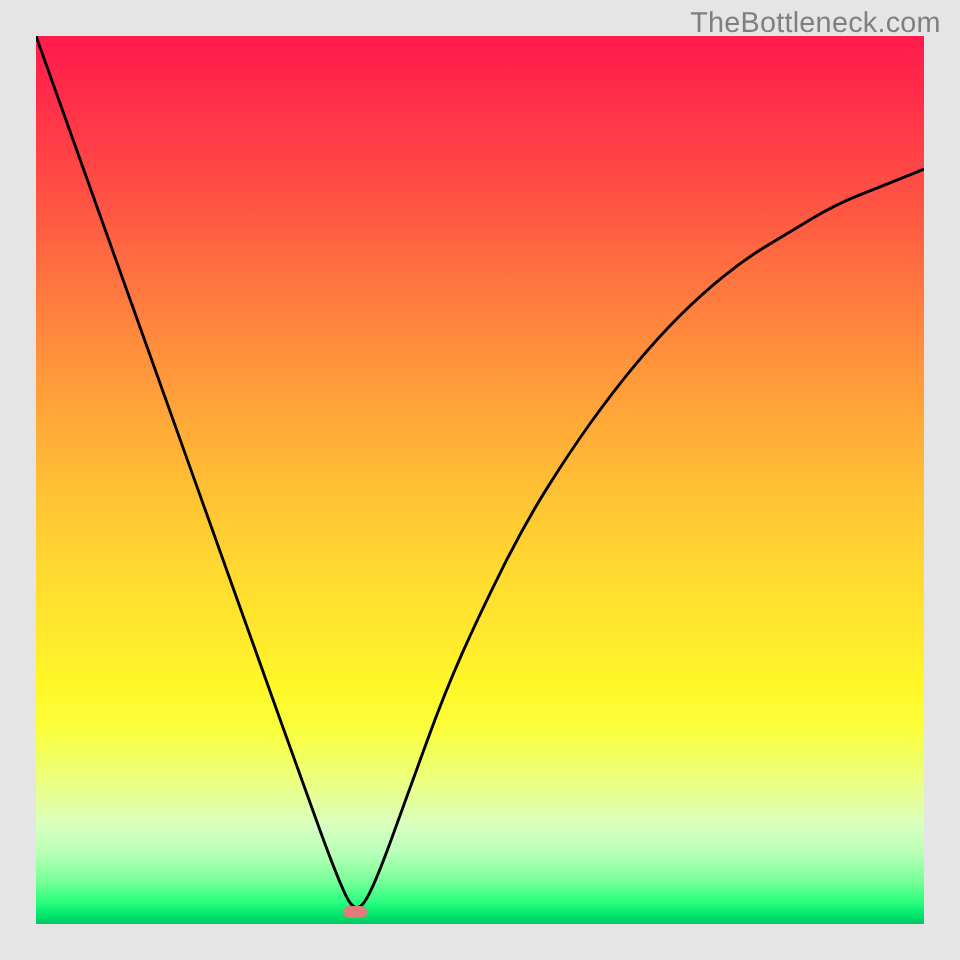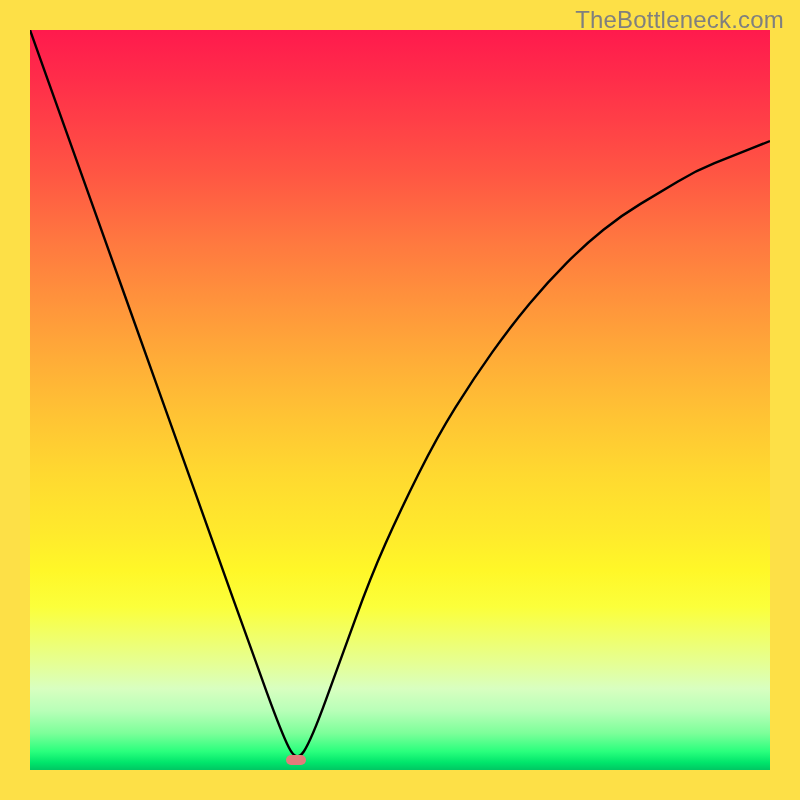--- a/index.html
+++ b/index.html
@@ -10,21 +10,21 @@
     background: #000;
     overflow: hidden;
     font-family: Arial, Helvetica, sans-serif;
   }
   .frame {
     position: absolute;
     left: 0;
     top: 0;
     width: 800px;
     height: 800px;
-    background: #fde047;
+    background: #e5e5e5;
   }
   .plot {
     position: absolute;
     left: 30px;
     top: 30px;
     width: 740px;
     height: 740px;
     background: linear-gradient(to bottom,
       #ff1a4d 0%,
       #ff2b4a 6%,

